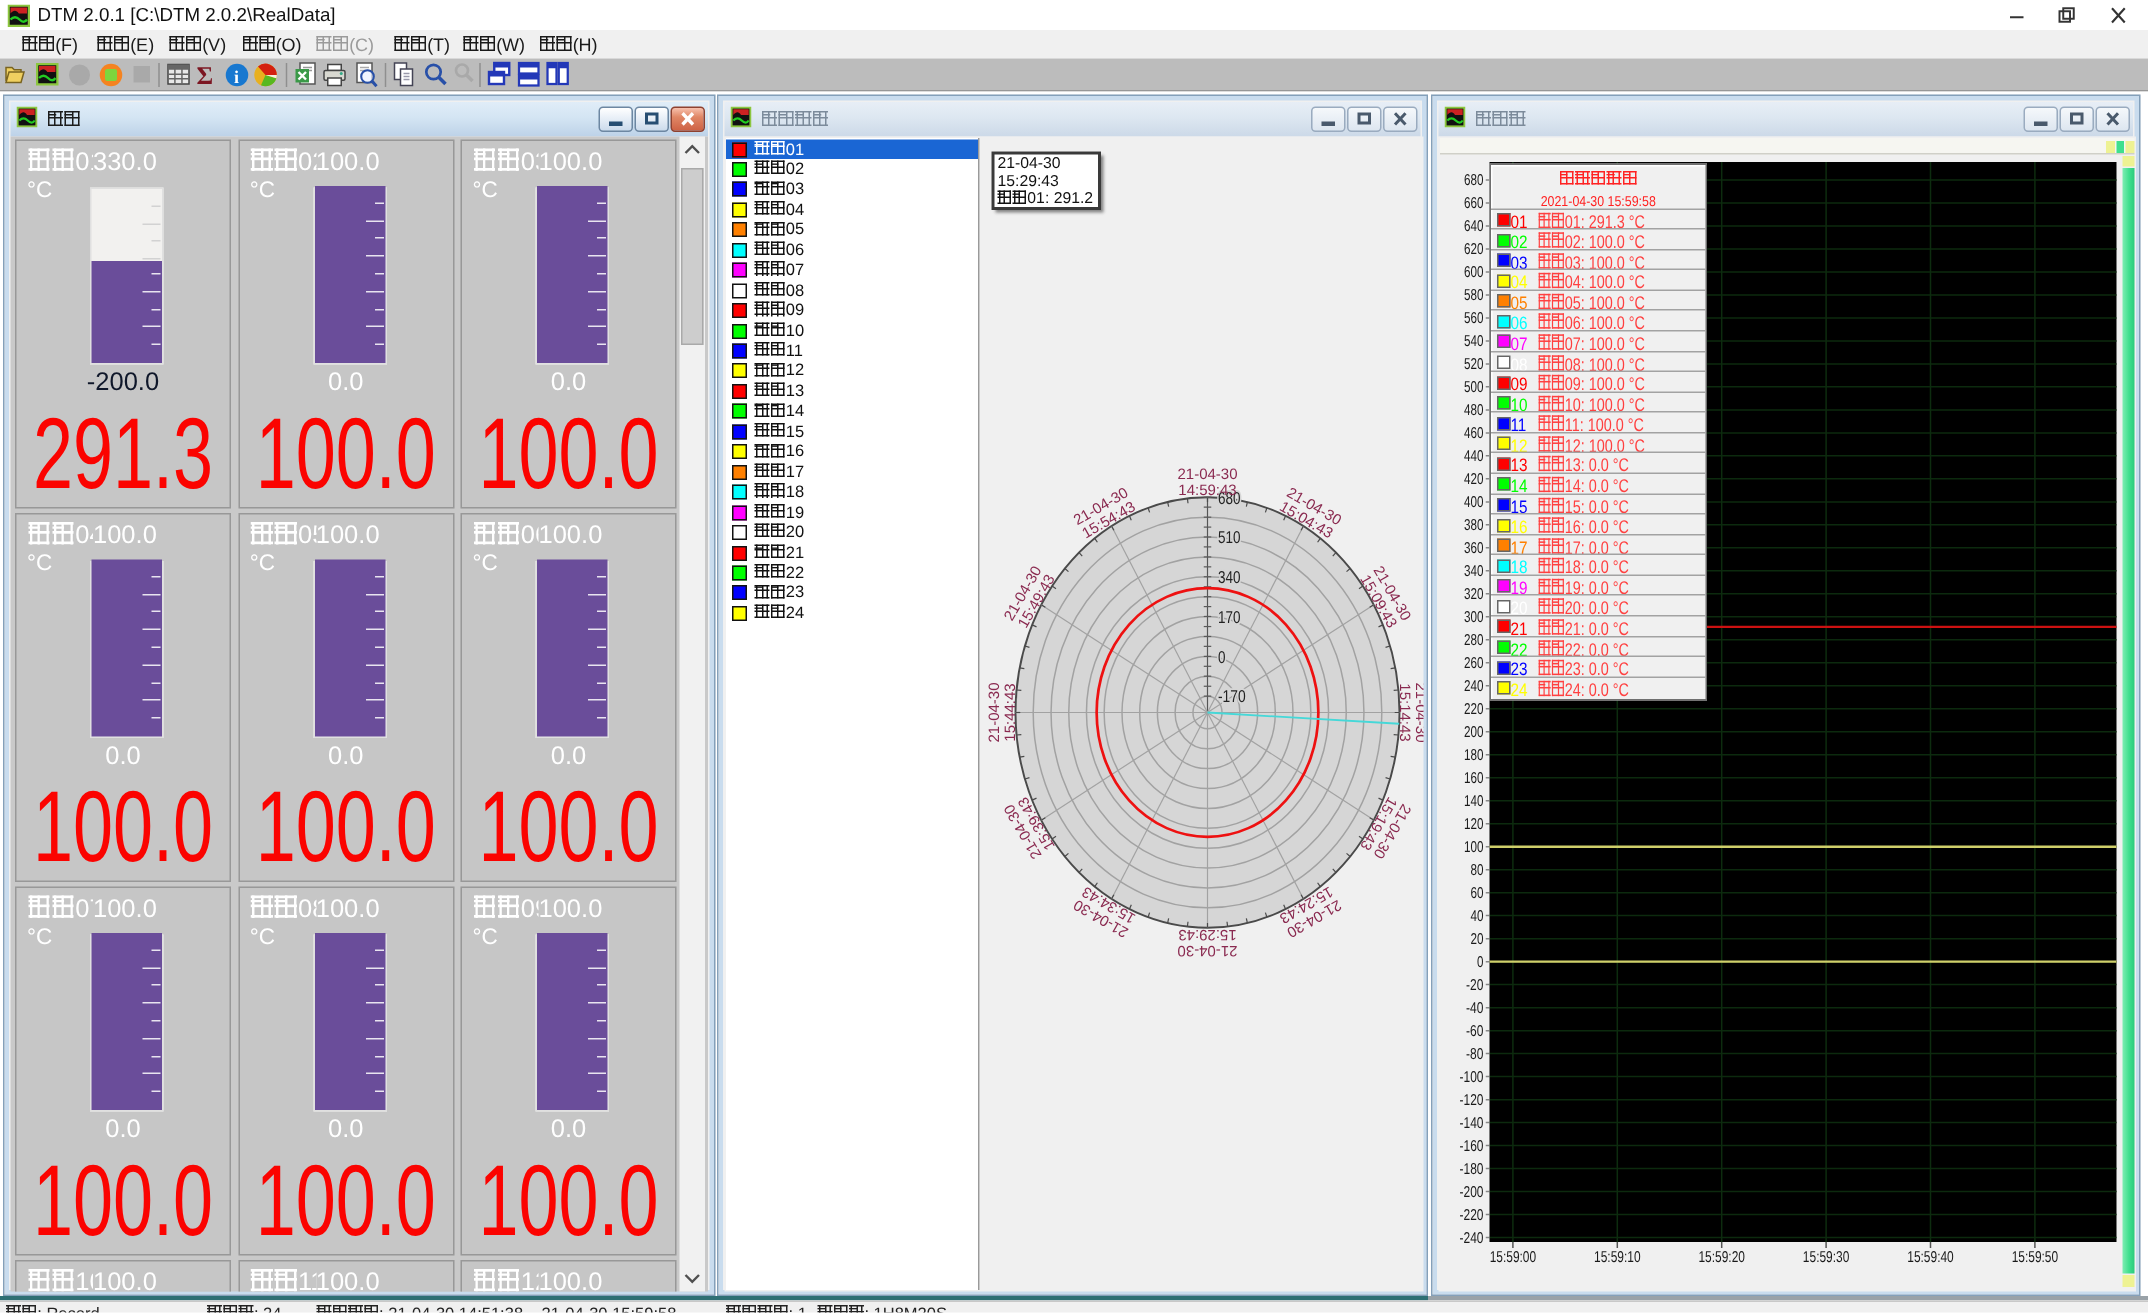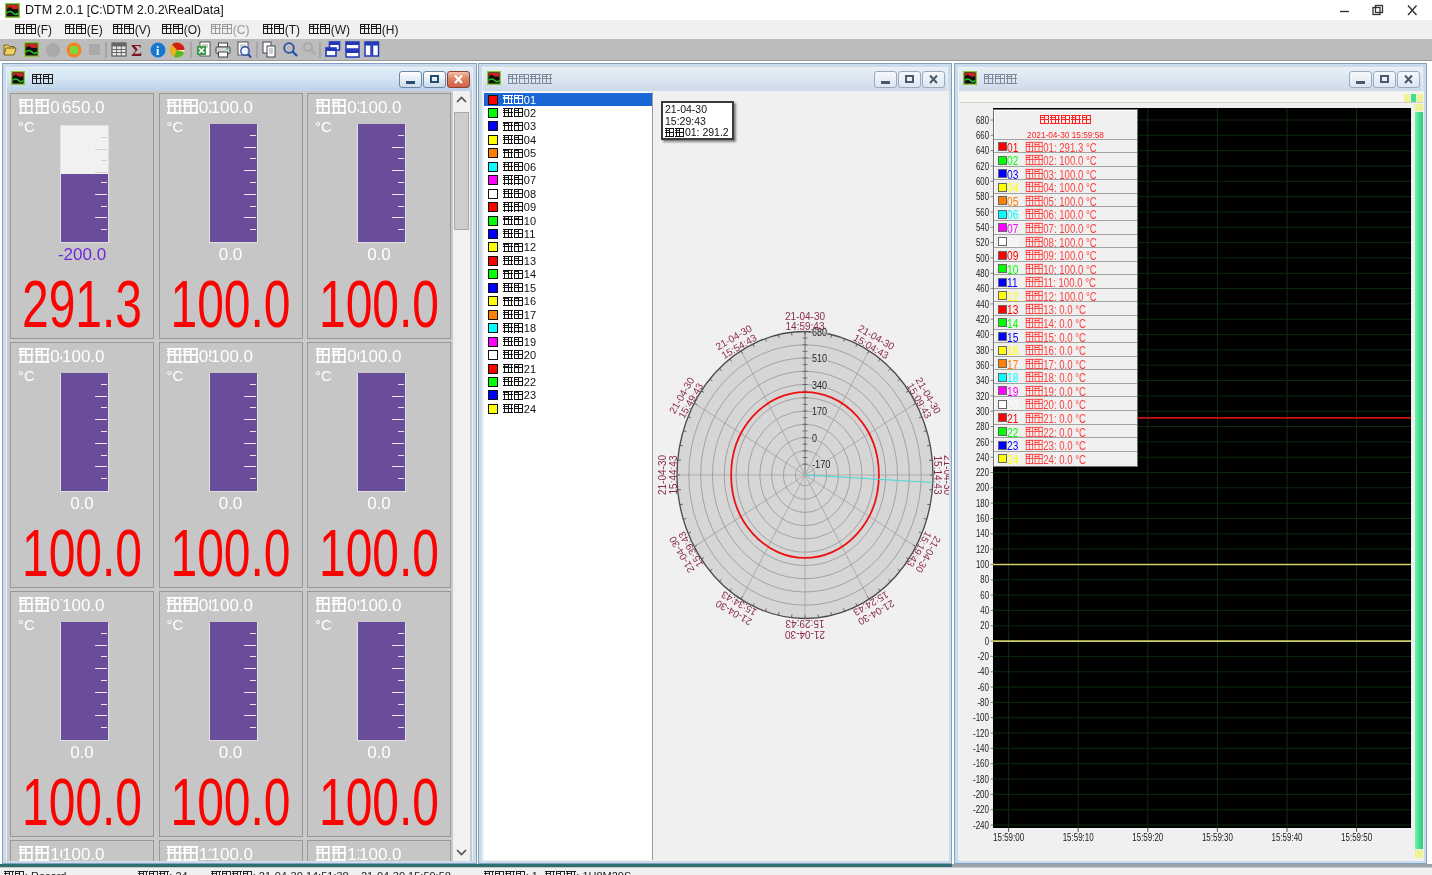--- a/index.html
+++ b/index.html
@@ -165,41 +165,41 @@
       <div class="wbtn b1" style="right:26px;">
         <div style="margin:3px auto 0;width:9px;height:8px;border:2px solid #274e72;"></div>
       </div>
       <div class="wbtn bc" style="right:2px;"><svg width="21" height="15" viewBox="0 0 21 15">
           <path d="M7 3.5 L14 11 M14 3.5 L7 11" stroke="#fff" stroke-width="2.2"></path>
         </svg></div>
     </div>
 <div class="abs" style="left:4px;top:27px;width:465px;height:770px;background:#c9c9c9;overflow:hidden;">
 <div class="abs" style="left:3px;top:2px;width:144px;height:246px;background:#c6c6c6;border:1px solid #989898;overflow:hidden;">
         <div class="abs" style="left:7px;top:4px;width:44px;height:20px;overflow:hidden;white-space:nowrap;font-size:17px;color:#fff;"><span class="cj"></span><span class="cj"></span>01</div>
-        <div class="abs" style="left:51px;top:4px;font-size:17px;color:#fff;">650.0</div>
+        <div class="abs" style="left:51px;top:4px;font-size:17px;color:#fff;">330.0</div>
         <div class="abs" style="left:7px;top:24px;font-size:15px;color:#fff;">°C</div>
         <div class="abs" style="left:49px;top:31px;width:49px;height:118px;background:#f2f1ef;border:1px solid #e0e0e0;">
           <div class="abs" style="right:1px;top:11px;width:6px;height:1px;background:#d2d2d2;"></div>
           <div class="abs" style="right:1px;top:23px;width:12px;height:1px;background:#d2d2d2;"></div>
           <div class="abs" style="right:1px;top:34px;width:6px;height:1px;background:#d2d2d2;"></div>
           <div class="abs" style="right:1px;top:46px;width:12px;height:1px;background:#d2d2d2;"></div>
           <div class="abs" style="right:1px;top:58px;width:6px;height:1px;background:#d2d2d2;"></div>
           <div class="abs" style="right:1px;top:70px;width:12px;height:1px;background:#d2d2d2;"></div>
           <div class="abs" style="right:1px;top:82px;width:6px;height:1px;background:#d2d2d2;"></div>
           <div class="abs" style="right:1px;top:93px;width:12px;height:1px;background:#d2d2d2;"></div>
           <div class="abs" style="right:1px;top:105px;width:6px;height:1px;background:#d2d2d2;"></div>
           <div class="abs" style="left:0;bottom:0;width:100%;height:68px;background:#6a4d9a;overflow:hidden;">
             <div class="abs" style="right:1px;top:8px;width:6px;height:1px;background:#fff;opacity:.85;"></div>
             <div class="abs" style="right:1px;top:20px;width:12px;height:1px;background:#fff;opacity:.85;"></div>
             <div class="abs" style="right:1px;top:32px;width:6px;height:1px;background:#fff;opacity:.85;"></div>
             <div class="abs" style="right:1px;top:43px;width:12px;height:1px;background:#fff;opacity:.85;"></div>
             <div class="abs" style="right:1px;top:55px;width:6px;height:1px;background:#fff;opacity:.85;"></div>
           </div>
         </div>
-        <div class="abs" style="left:0;top:151px;width:100%;text-align:center;font-size:17px;color:#6d28d9;">-200.0</div>
+        <div class="abs" style="left:0;top:151px;width:100%;text-align:center;font-size:17px;color:#0f172a;">-200.0</div>
         <div class="abs" style="left:0;top:171px;width:100%;text-align:center;font-size:48px;color:#fb0300;transform:scaleY(1.40);transform-origin:center top;">291.3</div>
       </div>
 <div class="abs" style="left:151.5px;top:2px;width:144px;height:246px;background:#c6c6c6;border:1px solid #989898;overflow:hidden;">
         <div class="abs" style="left:7px;top:4px;width:44px;height:20px;overflow:hidden;white-space:nowrap;font-size:17px;color:#fff;"><span class="cj"></span><span class="cj"></span>02</div>
         <div class="abs" style="left:51px;top:4px;font-size:17px;color:#fff;">100.0</div>
         <div class="abs" style="left:7px;top:24px;font-size:15px;color:#fff;">°C</div>
         <div class="abs" style="left:49px;top:31px;width:49px;height:118px;background:#f2f1ef;border:1px solid #e0e0e0;">
           <div class="abs" style="right:1px;top:11px;width:6px;height:1px;background:#d2d2d2;"></div>
           <div class="abs" style="right:1px;top:23px;width:12px;height:1px;background:#d2d2d2;"></div>
           <div class="abs" style="right:1px;top:34px;width:6px;height:1px;background:#d2d2d2;"></div>

